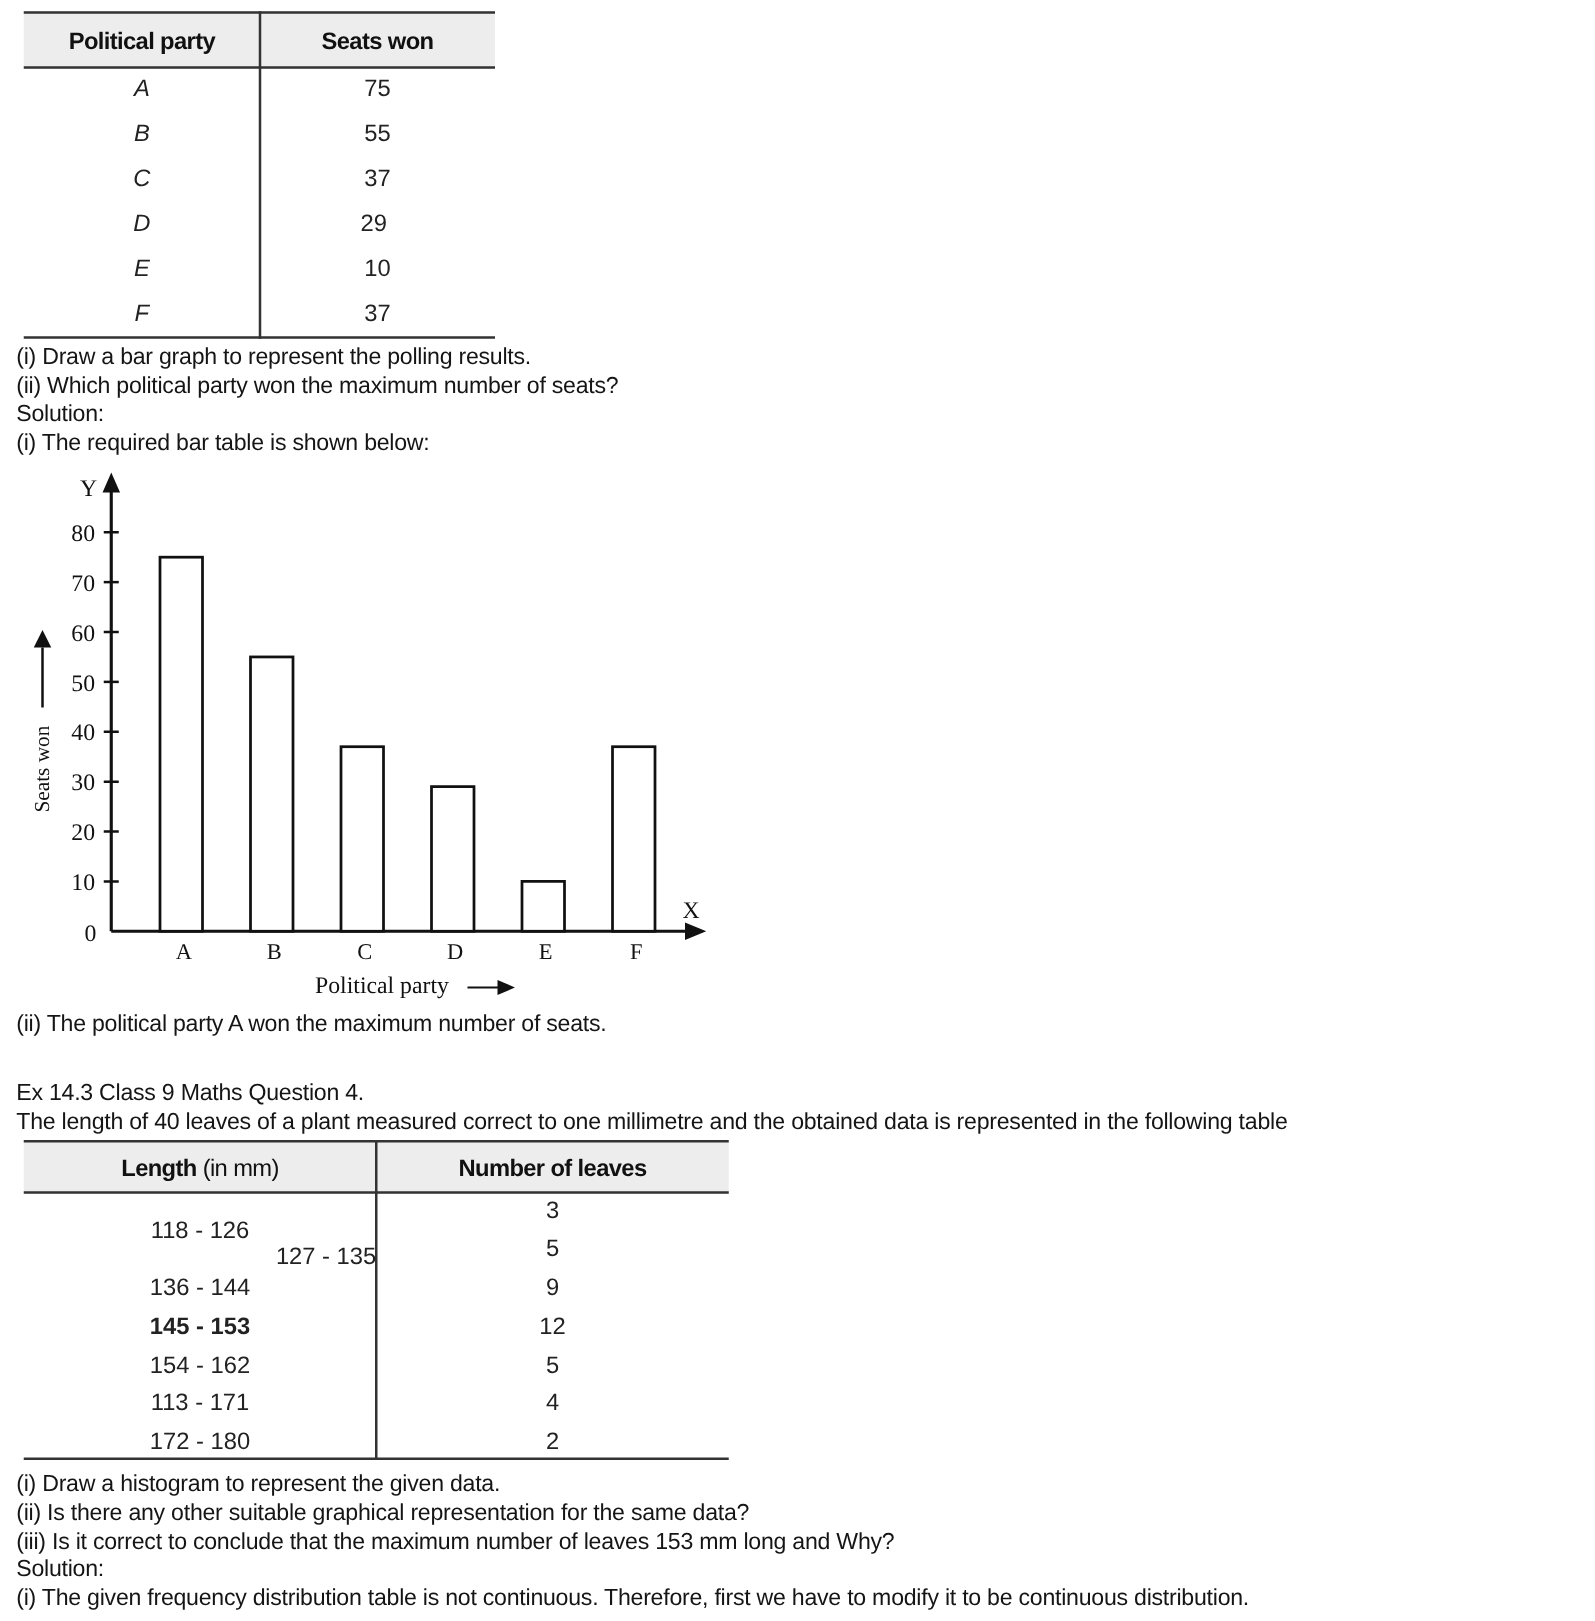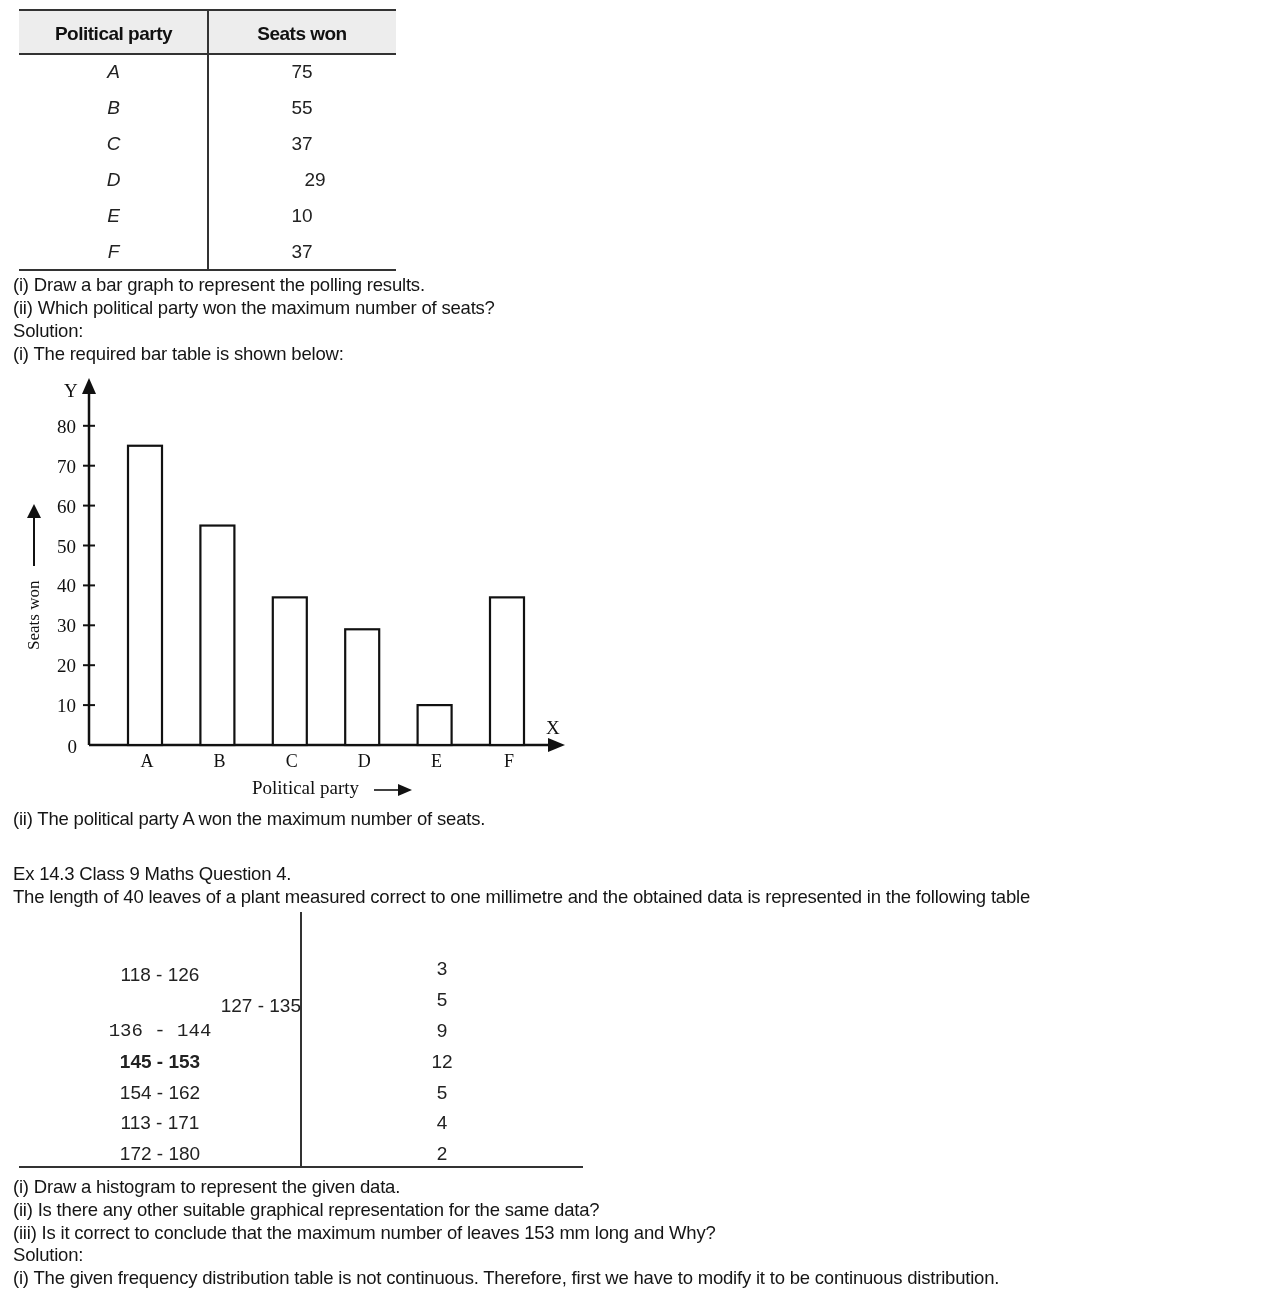--- a/index.html
+++ b/index.html
@@ -27,21 +27,21 @@
   </div>
   <div class="vline" style="left:188px;top:0;height:262px;"></div>
   <div id="t1rows">
     <div class="cell it" style="left:0;width:189px;top:52px;">A</div>
     <div class="cell" style="left:189px;width:188px;top:52px;">75</div>
     <div class="cell it" style="left:0;width:189px;top:88px;">B</div>
     <div class="cell" style="left:189px;width:188px;top:88px;">55</div>
     <div class="cell it" style="left:0;width:189px;top:124px;">C</div>
     <div class="cell" style="left:189px;width:188px;top:124px;">37</div>
     <div class="cell it" style="left:0;width:189px;top:160px;">D</div>
-    <div class="cell" style="left:202px;width:188px;top:160px;">29</div>
+    <div class="cell" style="left:186px;width:188px;top:160px;">29</div>
     <div class="cell it" style="left:0;width:189px;top:196px;">E</div>
     <div class="cell" style="left:189px;width:188px;top:196px;">10</div>
     <div class="cell it" style="left:0;width:189px;top:232px;">F</div>
     <div class="cell" style="left:189px;width:188px;top:232px;">37</div>
   </div>
   <div class="bottom" style="top:260px;"></div>
 </div>
 
 <div class="txt" style="top:273px;">(i) Draw a bar graph to represent the polling results.</div>
 <div class="txt" style="top:296px;">(ii) Which political party won the maximum number of seats?</div>
@@ -101,27 +101,31 @@
       <text x="509" y="397" font-size="18" text-anchor="middle">F</text>
     </g>
 </svg>
 
 <div class="txt" style="top:807px;">(ii) The political party A won the maximum number of seats.</div>
 
 <div class="txt" style="top:862px;">Ex 14.3 Class 9 Maths Question 4.</div>
 <div class="txt" style="top:885px;">The length of 40 leaves of a plant measured correct to one millimetre and the obtained data is represented in the following table</div>
 
 <div id="t2" class="tbl">
+  <div class="hdr" style="height:39px;">
+    <div class="hcell" style="left:0;width:282px;line-height:44px;"><span>Length</span><span style="font-weight:normal;"> (in mm)</span></div>
+    <div class="hcell" style="left:282px;width:282px;line-height:44px;">Number of leaves</div>
+  </div>
   <div class="vline" style="left:281px;top:0;height:256px;"></div>
   <div>
-    <div class="cell" style="left:0;width:282px;top:52px;">118 - 126</div>
+    <div class="cell" style="left:0;width:282px;top:62px;">118 - 126</div>
     <div class="cell" style="left:282px;width:282px;top:46px;">3</div>
     <div class="cell" style="left:0;width:282px;top:83px;text-align:right;">127 - 135</div>
     <div class="cell" style="left:282px;width:282px;top:77px;">5</div>
-    <div class="cell" style="left:0;width:282px;top:108px;font-family:Liberation Mono, monospace;">136 - 144</div>
+    <div class="cell" style="left:0;width:282px;top:108px;">136 - 144</div>
     <div class="cell" style="left:282px;width:282px;top:108px;">9</div>
     <div class="cell" style="left:0;width:282px;top:139px;font-weight:bold;">145 - 153</div>
     <div class="cell" style="left:282px;width:282px;top:139px;">12</div>
     <div class="cell" style="left:0;width:282px;top:170px;">154 - 162</div>
     <div class="cell" style="left:282px;width:282px;top:170px;">5</div>
     <div class="cell" style="left:0;width:282px;top:200px;">113 - 171</div>
     <div class="cell" style="left:282px;width:282px;top:200px;">4</div>
     <div class="cell" style="left:0;width:282px;top:231px;">172 - 180</div>
     <div class="cell" style="left:282px;width:282px;top:231px;">2</div>
   </div>

